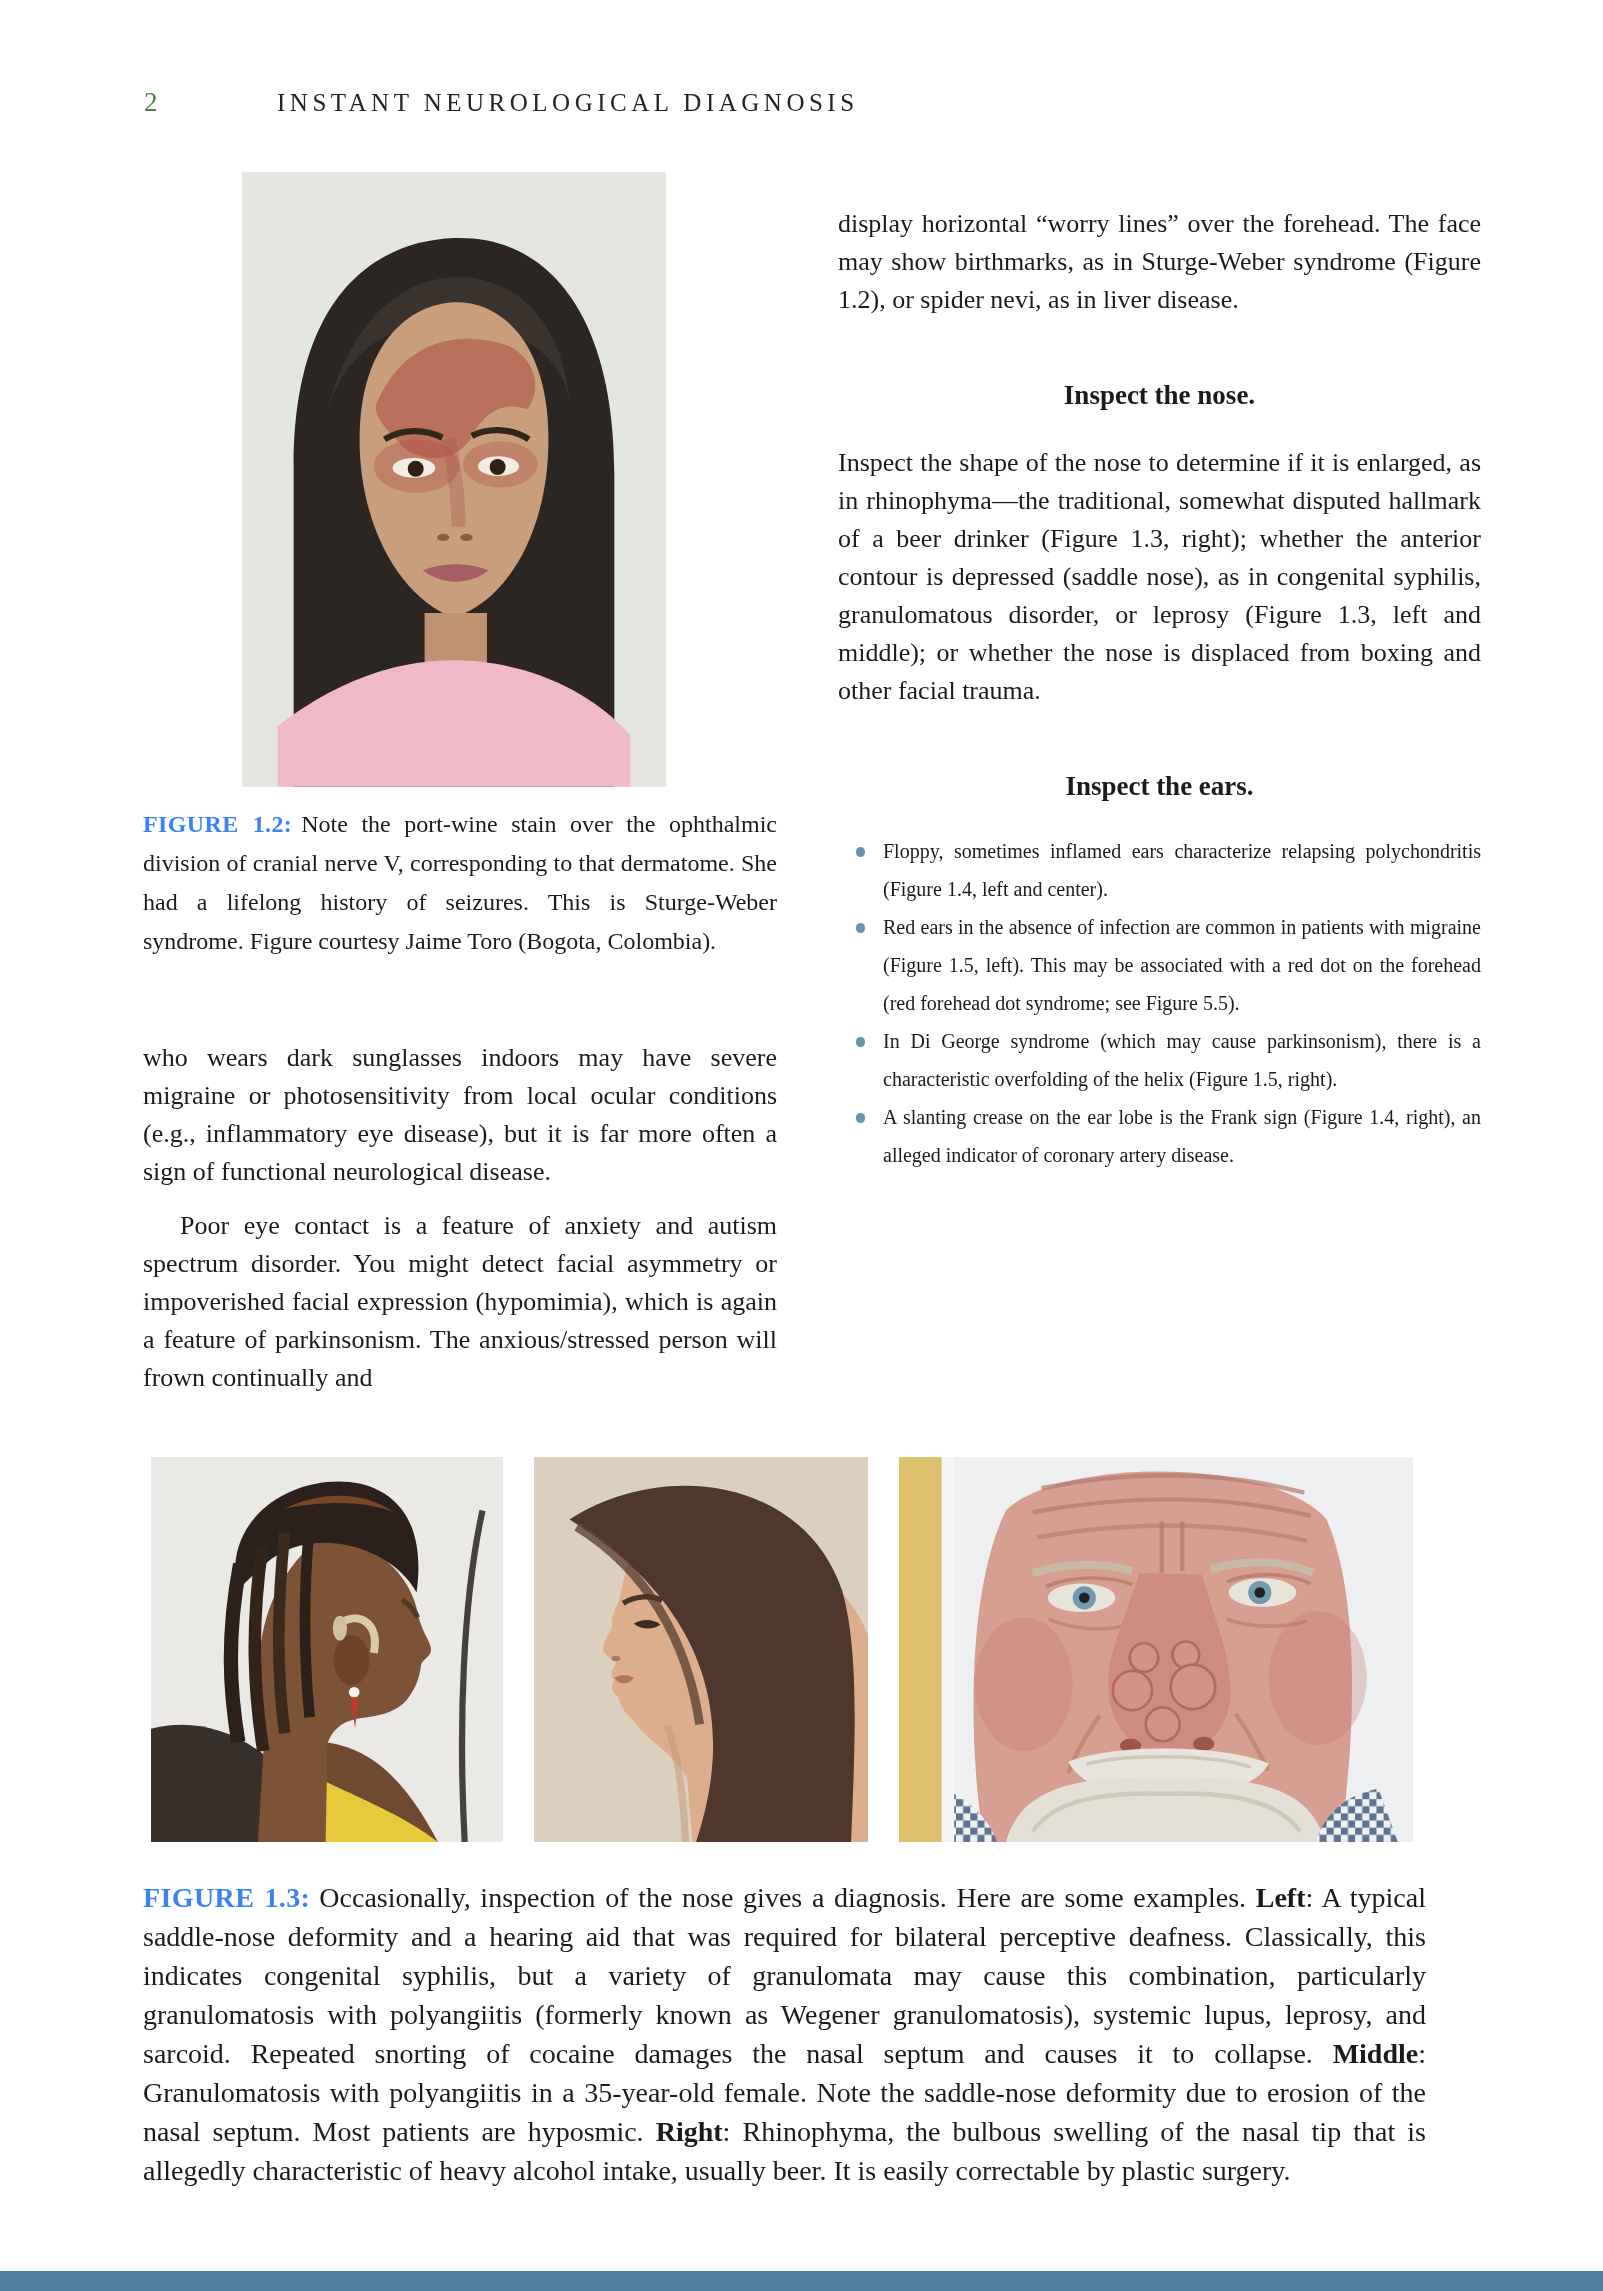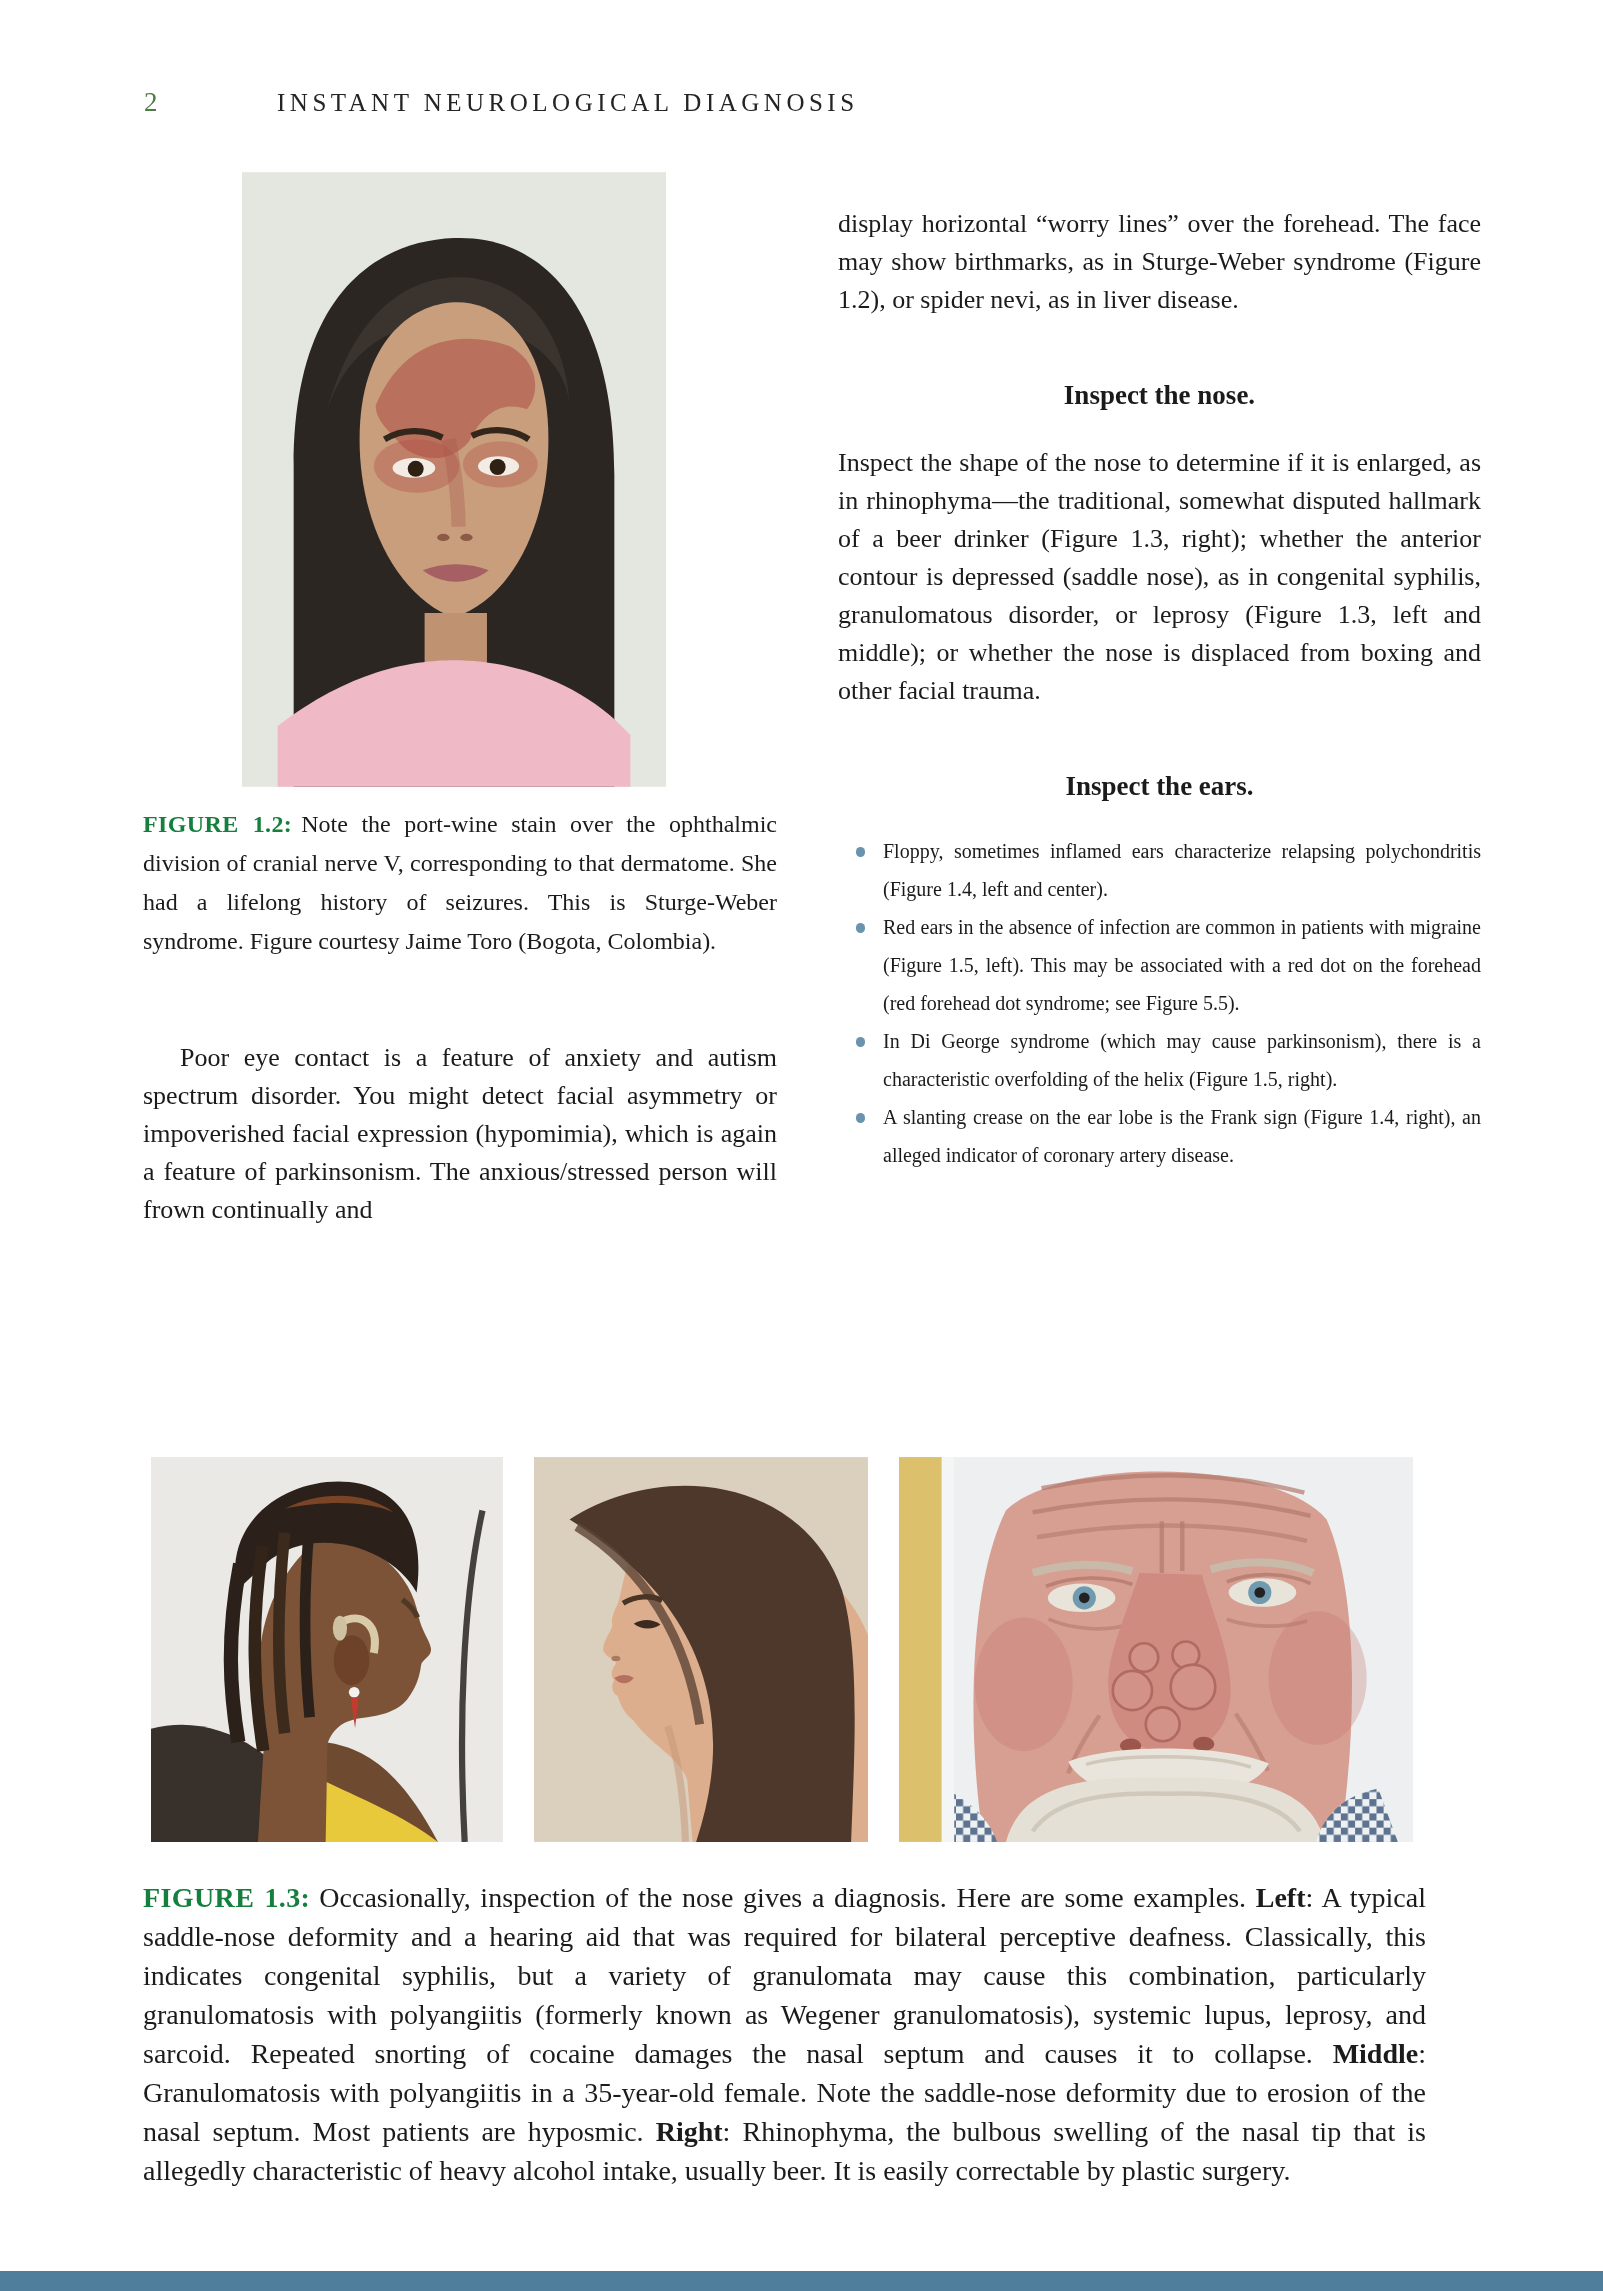--- a/index.html
+++ b/index.html
@@ -5,21 +5,21 @@
   html,body{margin:0;padding:0;background:#ffffff;}
   #page{position:relative;width:1604px;height:2291px;background:#ffffff;overflow:hidden;
         font-family:"Liberation Serif","DejaVu Serif",serif;color:#1b1b1b;}
   
   .hdr-num{position:absolute;left:144px;top:87px;font-size:27px;color:#4d7c44;}
   .hdr-title{position:absolute;left:277px;top:89px;font-size:25px;letter-spacing:4.5px;color:#242424;}
   
   .fig12-photo{position:absolute;left:242px;top:172px;width:424px;height:615px;overflow:hidden;}
   .fig12-photo svg{display:block;}
   .fig12-cap{position:absolute;left:143px;top:805px;width:634px;font-size:24px;line-height:39px;text-align:justify;}
-  .run-label{color:#15803d;font-weight:700;margin-right:9px;letter-spacing:0.4px;}
+  .run-label{color:#3b82f6;font-weight:700;margin-right:9px;letter-spacing:0.4px;}
   .run-bold{font-weight:700;}
   
   .leftbody{position:absolute;left:143px;top:1039px;width:634px;}
   .rightcol{position:absolute;left:838px;top:157px;width:643px;margin-top:48px;}
   .para{font-size:26px;line-height:38px;text-align:justify;margin:0;}
   .para.indent{text-indent:37px;}
   .para + .para{margin-top:16px;}
   .sec-head{font-size:27px;font-weight:700;margin:57px 0 0 0;line-height:38px;text-align:center;}
   .sec-head + .para{margin-top:30px;}
   .bullets{list-style:none;margin:27px 0 0 0;padding:0;}
@@ -63,20 +63,21 @@
         <ellipse cx="252" cy="410" rx="7" ry="4" fill="#8d5a46"></ellipse>
       <path d="M203,447 C225,438 255,438 277,447 C255,464 225,464 203,447 Z" fill="#a65f63"></path>
       <path d="M205,495 H275 V585 H205 Z" fill="#bf9372"></path>
       <path d="M40,690 V622 C120,560 190,548 238,548 C300,548 380,570 436,632 V690 Z" fill="#f0b9c6"></path>
     </svg>
   </div>
 
   <div class="fig12-cap"><span class="run-label">FIGURE 1.2:</span><span>Note the port-wine stain over the ophthalmic division of cranial nerve V, corresponding to that dermatome. She had a lifelong history of seizures. This is Sturge-Weber syndrome. Figure courtesy Jaime Toro (Bogota, Colombia).</span></div>
 
   <div class="leftbody">
+    <p class="para">who wears dark sunglasses indoors may have severe migraine or photosensitivity from local ocular conditions (e.g., inflammatory eye disease), but it is far more often a sign of functional neurological disease.</p>
     <p class="para indent">Poor eye contact is a feature of anxiety and autism spectrum disorder. You might detect facial asymmetry or impoverished facial expression (hypomimia), which is again a feature of parkinsonism. The anxious/stressed person will frown continually and</p>
   </div>
 
   <div class="rightcol">
     <p class="para">display horizontal “worry lines” over the forehead. The face may show birthmarks, as in Sturge-Weber syndrome (Figure 1.2), or spider nevi, as in liver disease.</p>
     <h2 class="sec-head">Inspect the nose.</h2>
     <p class="para">Inspect the shape of the nose to determine if it is enlarged, as in rhinophyma—the traditional, somewhat disputed hallmark of a beer drinker (Figure 1.3, right); whether the anterior contour is depressed (saddle nose), as in congenital syphilis, granulomatous disorder, or leprosy (Figure 1.3, left and middle); or whether the nose is displaced from boxing and other facial trauma.</p>
     <h2 class="sec-head">Inspect the ears.</h2>
     <ul class="bullets">
       <li>

